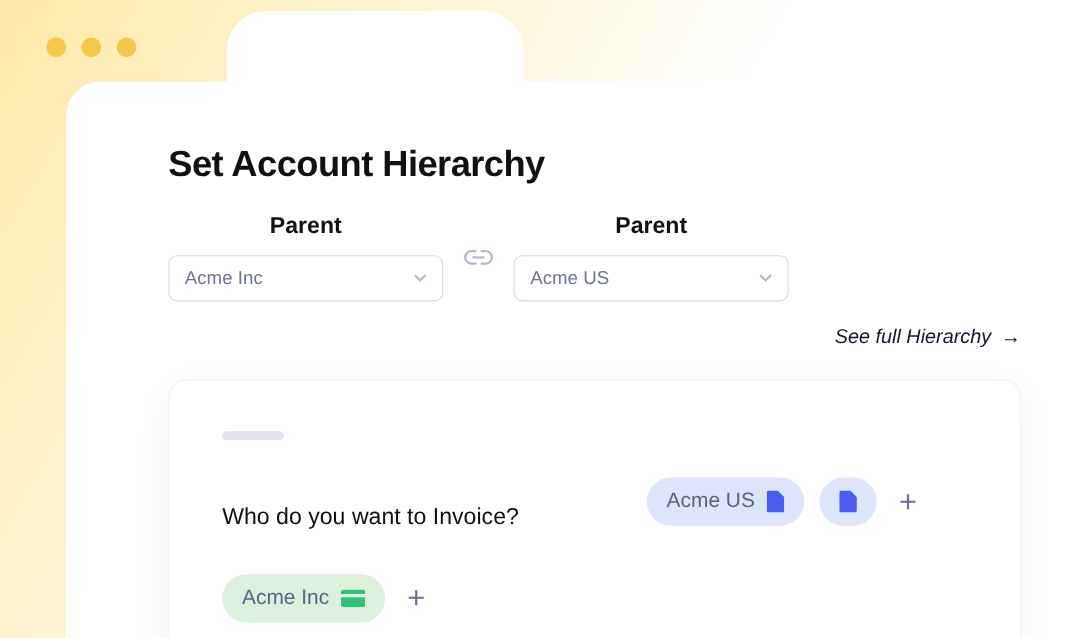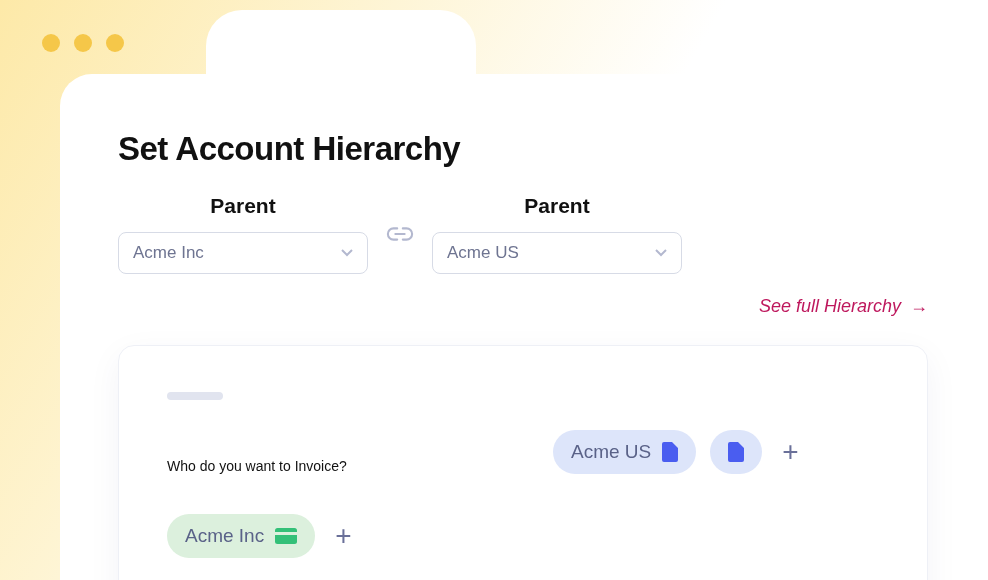--- a/index.html
+++ b/index.html
@@ -34,21 +34,21 @@
       border-top-right-radius: 36px;
     }
     .main-window {
       position: absolute;
       top: 74px;
       left: 60px;
       right: 0;
       bottom: 0;
       background: #fff;
       border-top-left-radius: 32px;
-      padding: 56px 60px 0 58px;
+      padding: 56px 60px 0 93px;
     }
     .page-title {
       font-size: 33px;
       font-weight: 700;
       color: #111;
       margin-bottom: 26px;
       letter-spacing: -0.5px;
     }
     .selectors-row {
       display: flex;
@@ -87,21 +87,21 @@
     .link-icon {
       display:flex; align-items:center; justify-content:center;
       width: 28px; height: 28px;
       color: #b3b8cf;
     }
     .see-full {
       margin-top: 22px;
       text-align: right;
       font-size: 18px;
       font-style: italic;
-      color: #be185d;
+      color: #0f172a;
       font-weight: 500;
       cursor: pointer;
     }
     .see-full .arrow { font-style: normal; margin-left: 4px; }
     .card {
       margin-top: 28px;
       border: 1px solid #eef0f6;
       border-radius: 16px;
       box-shadow: 0 10px 34px rgba(30, 38, 90, 0.05);
       padding: 46px 48px 24px 48px;
@@ -113,21 +113,21 @@
       border-radius: 4px;
       margin-bottom: 30px;
     }
     .q-row {
       display: flex;
       align-items: center;
       gap: 46px;
       margin-bottom: 40px;
     }
     .question {
-      font-size: 14px;
+      font-size: 21px;
       font-weight: 500;
       color: #111;
       min-width: 340px;
       margin-top: 28px;
     }
     .chips {
       display: flex;
       align-items: center;
       gap: 14px;
     }

